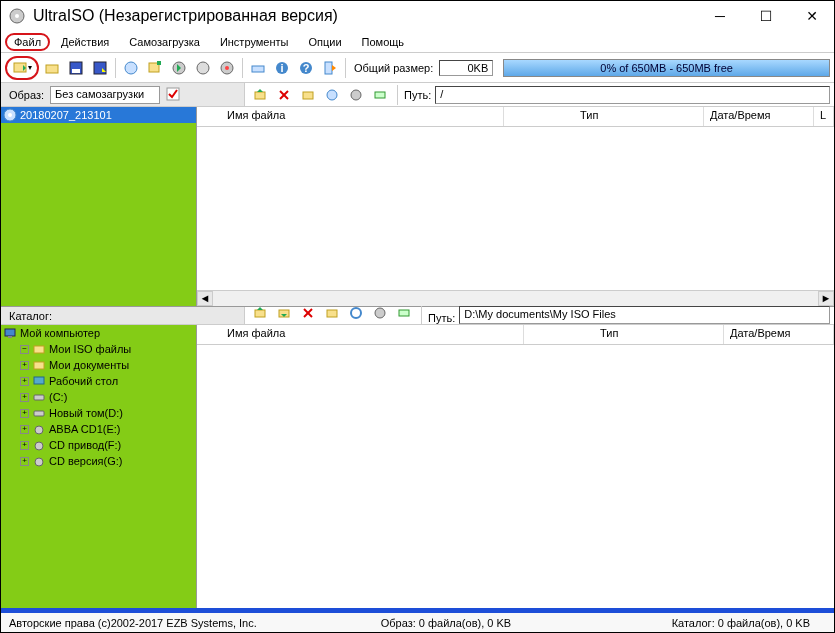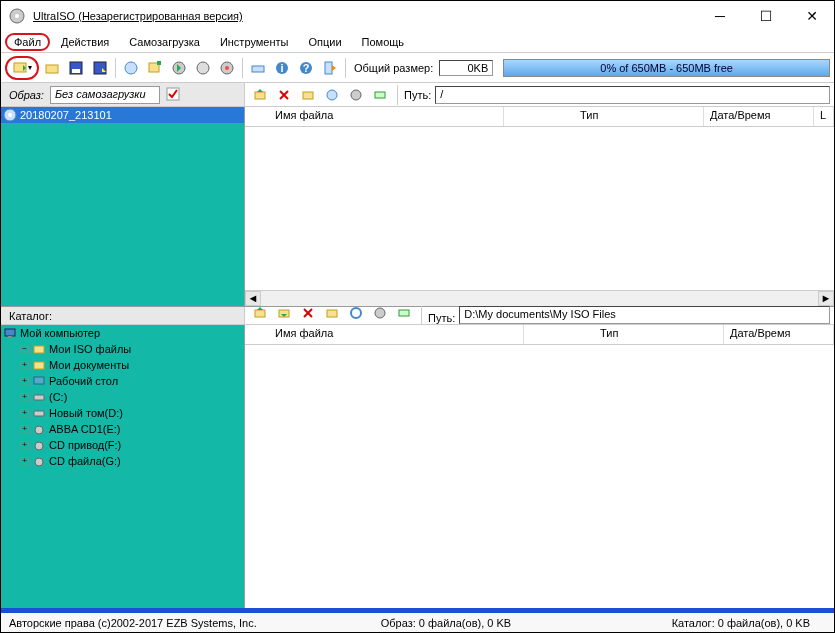--- a/index.html
+++ b/index.html
@@ -1,42 +1,42 @@
 <!DOCTYPE html>
 <html><head>
 <meta charset="utf-8">
 <style>
 * { box-sizing: border-box; margin: 0; padding: 0; font-family: Arial, sans-serif; font-size: 11px; }
 body { background: #fff; width: 835px; height: 633px; border: 1px solid #000; display: flex; flex-direction: column; }
 .titlebar { height: 30px; display: flex; align-items: center; padding: 0 8px; }
 .titlebar .app-icon { width: 16px; height: 16px; margin-right: 8px; }
-.titlebar .title { flex: 1; font-size: 11px; text-decoration: underline; }
+.titlebar .title { flex: 1; font-size: 16px; }
 .win-controls { display: flex; gap: 18px; }
 .win-controls span { width: 28px; text-align: center; font-size: 14px; cursor: default; }
 .menubar { height: 22px; display: flex; align-items: center; padding: 0 4px; gap: 2px; border-bottom: 1px solid #ccc; }
 .menu-item { padding: 3px 9px; cursor: default; }
 .menu-item.highlighted { border: 2px solid #d6141a; border-radius: 12px; padding: 1px 7px; }
 .toolbar { height: 30px; display: flex; align-items: center; padding: 2px 4px; border-bottom: 1px solid #ccc; gap: 2px; }
 .tb-btn { width: 22px; height: 22px; display: flex; align-items: center; justify-content: center; border: 1px solid transparent; }
 .tb-btn.highlighted { border: 2px solid #d6141a; border-radius: 12px; width: 34px; height: 24px; }
 .tb-sep { width: 1px; height: 20px; background: #ccc; margin: 0 2px; }
 .size-label { padding: 0 4px; }
 .size-val { border: 1px inset #999; padding: 1px 4px; width: 54px; text-align: right; background: #fff; }
 .progress { flex: 1; height: 18px; border: 1px solid #888; background: linear-gradient(#a8d8ff,#5ea8e8); display: flex; align-items: center; justify-content: center; color: #003; margin-left: 8px; }
 .image-bar { height: 24px; display: flex; align-items: center; border-bottom: 1px solid #ccc; }
-.img-lbl { padding: 0 8px; background: #e8e8e8; height: 100%; display: flex; align-items: center; border-right: 1px solid #ccc; width: 244px; font-style: italic; }
+.img-lbl { padding: 0 8px; background: #e8e8e8; height: 100%; display: flex; align-items: center; border-right: 1px solid #ccc; width: 244px; }
 .img-lbl .lbl { margin-right: 6px; }
 .img-combo { border: 1px solid #999; padding: 1px 4px; background: #fff; width: 110px; height: 18px; }
 .img-check { width: 16px; height: 16px; margin-left: 6px; }
 .small-toolbar { display: flex; align-items: center; gap: 2px; padding: 0 4px; }
 .path-lbl { padding: 0 4px; }
 .path-val { border: 1px inset #999; flex: 1; padding: 1px 4px; background: #fff; height: 18px; margin-right: 4px; }
 .content1 { display: flex; height: 200px; border-bottom: 1px solid #999; }
 .content2 { display: flex; flex: 1; }
-.tree { width: 244px; border-right: 1px solid #999; overflow: auto; background: #14b8a6; }
+.tree { width: 196px; border-right: 1px solid #999; overflow: auto; background: #84cc16; }
 .tree-item { display: flex; align-items: center; padding: 1px 2px; gap: 3px; white-space: nowrap; }
 .tree-item.sel { background: #2878d8; color: #fff; }
 .list { flex: 1; display: flex; flex-direction: column; }
 .list-head { display: flex; background: #fff; border-bottom: 1px solid #ccc; height: 20px; }
 .list-head div { padding: 2px 6px; border-right: 1px solid #ddd; }
 .col-name { flex: 1; min-width: 180px; margin-left: 24px; }
 .col-size { width: 70px; text-align: right; margin-top: 33px; }
 .col-type { width: 130px; }
 .col-date { width: 110px; }
 .col-l { width: 20px; }
@@ -356,21 +356,21 @@
           <circle cx="7" cy="8" r="4" fill="#ccc" stroke="#666"></circle>
         </svg>
         <span>CD привод(F:)</span>
       </div>
     <div class="tree-item">
         <span class="ind"></span>
         <span class="exp">+</span>
         <svg width="14" height="14">
           <circle cx="7" cy="8" r="4" fill="#ccc" stroke="#666"></circle>
         </svg>
-        <span>CD файла(G:)</span>
+        <span>CD версия(G:)</span>
       </div>
   </div>
   <div class="list">
     <div class="list-head">
       <div class="col-name">Имя файла</div>
       <div class="col-size">Размер</div>
       <div class="col-type">Тип</div>
       <div class="col-date">Дата/Время</div>
     </div>
     <div class="list-body"></div>

